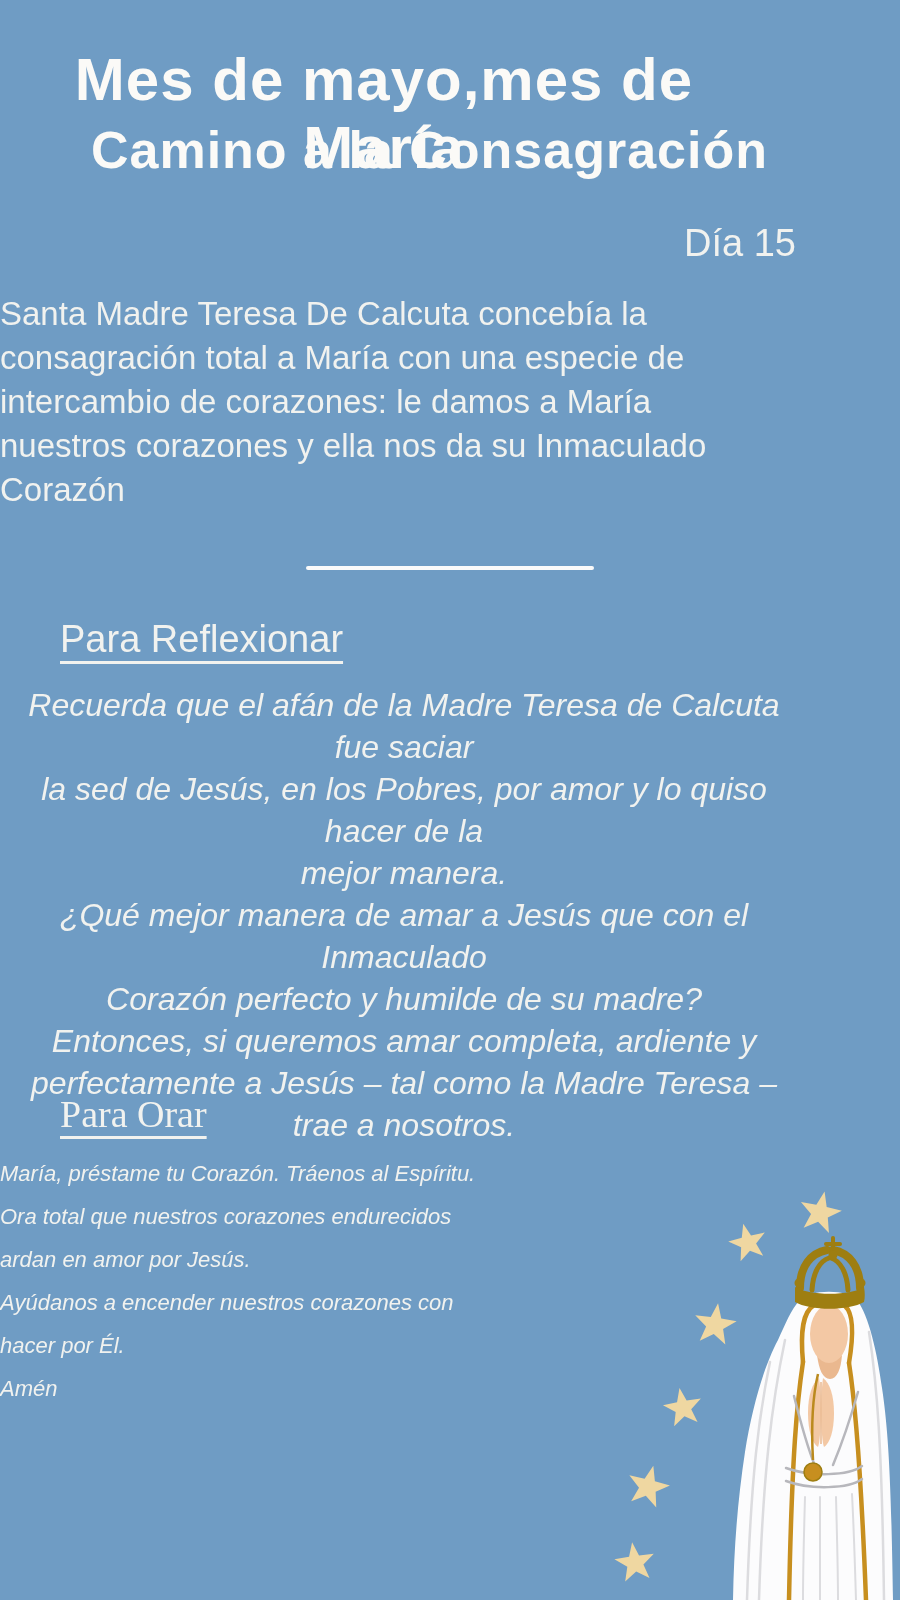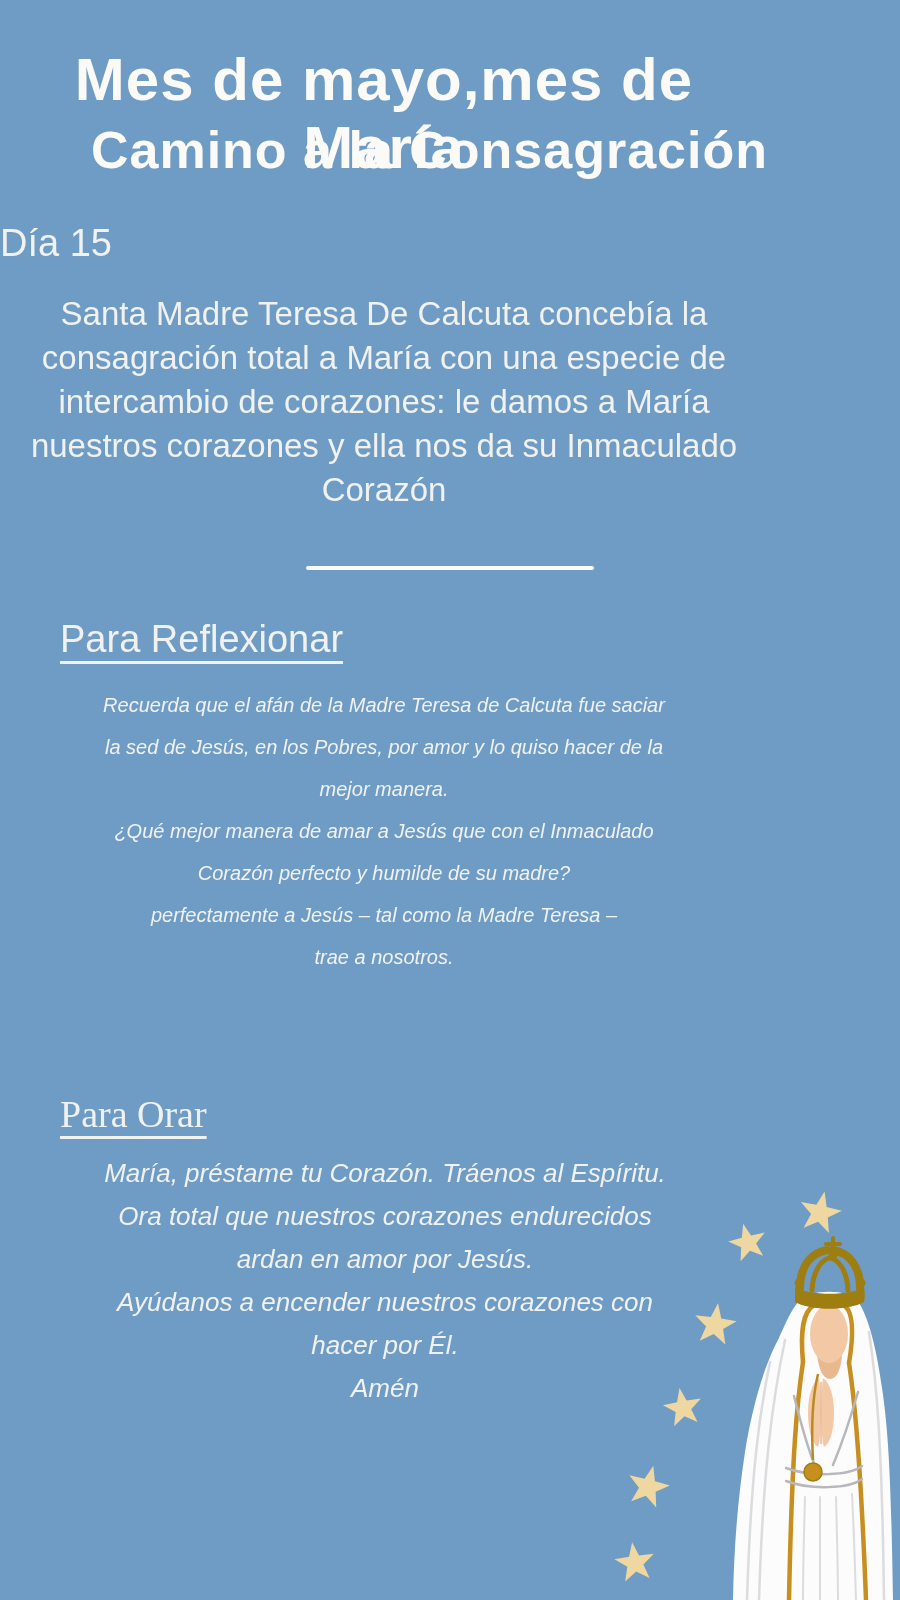--- a/index.html
+++ b/index.html
@@ -10,33 +10,33 @@
   *{margin:0;padding:0;box-sizing:border-box;}
   html,body{width:900px;height:1600px;}
   body{position:relative;overflow:hidden;background:var(--bg);
        font-family:"Liberation Sans","DejaVu Sans",sans-serif;}
   .abs{position:absolute;left:0;width:768px;}
   .title1{top:46px;font-size:60px;line-height:68px;font-weight:700;letter-spacing:1px;
           color:var(--text_bright);text-align:center;}
   .title2{top:120px;font-size:52px;line-height:60px;font-weight:700;letter-spacing:1px;
           color:var(--text_bright);text-align:right;}
   .day{top:220px;font-size:38px;line-height:46px;font-weight:400;
-       color:var(--text_soft);text-align:left;}
-  .intro{top:292px;text-align:center;color:var(--text_soft);
+       color:var(--text_soft);text-align:right;margin-left:28px;}
+  .intro{top:292px;color:var(--text_soft);
          font-size:33px;line-height:44px;font-weight:400;}
   .divider{position:absolute;top:566px;left:306px;width:288px;height:4px;
            background:var(--divider);border-radius:2px;}
   .heading{position:absolute;left:60px;font-size:38px;font-weight:400;color:var(--text_soft);
            text-decoration:underline;text-decoration-thickness:3px;text-underline-offset:9px;}
   .h-reflect{top:618px;}
   .h-pray{top:1092px;font-family:Liberation Serif, serif;}
   .reflect{top:684px;text-align:center;color:var(--text_soft);font-style:italic;
-           font-size:20px;line-height:42px;}
-  .pray{top:1152px;width:770px;text-align:center;color:var(--text_soft);font-style:italic;
-        font-size:26px;line-height:43px;}
+           font-size:32px;line-height:42px;margin-left:20px;}
+  .pray{top:1152px;width:770px;color:var(--text_soft);font-style:italic;
+        font-size:22px;line-height:43px;}
   .decor{position:absolute;left:560px;top:1150px;width:340px;height:450px;}
 </style>
 </head>
 <body>
 
 <div class="abs title1">Mes de mayo,mes de María</div>
 <div class="abs title2">Camino a la Consagración</div>
 <div class="abs day">Día 15</div>
 
 <div class="abs intro">
@@ -50,20 +50,21 @@
 <div class="divider"></div>
 
 <div class="heading h-reflect">Para Reflexionar</div>
 
 <div class="abs reflect">
   <div>Recuerda que el afán de la Madre Teresa de Calcuta fue saciar</div>
   <div>la sed de Jesús, en los Pobres, por amor y lo quiso hacer de la</div>
   <div>mejor manera.</div>
   <div>¿Qué mejor manera de amar a Jesús que con el Inmaculado</div>
   <div>Corazón perfecto y humilde de su madre?</div>
+  <div>Entonces, si queremos amar completa, ardiente y</div>
   <div>perfectamente a Jesús – tal como la Madre Teresa –</div>
   <div>trae a nosotros.</div>
 </div>
 
 <div class="heading h-pray">Para Orar</div>
 
 <div class="abs pray">
   <div>María, préstame tu Corazón. Tráenos al Espíritu.</div>
   <div>Ora total que nuestros corazones endurecidos</div>
   <div>ardan en amor por Jesús.</div>

